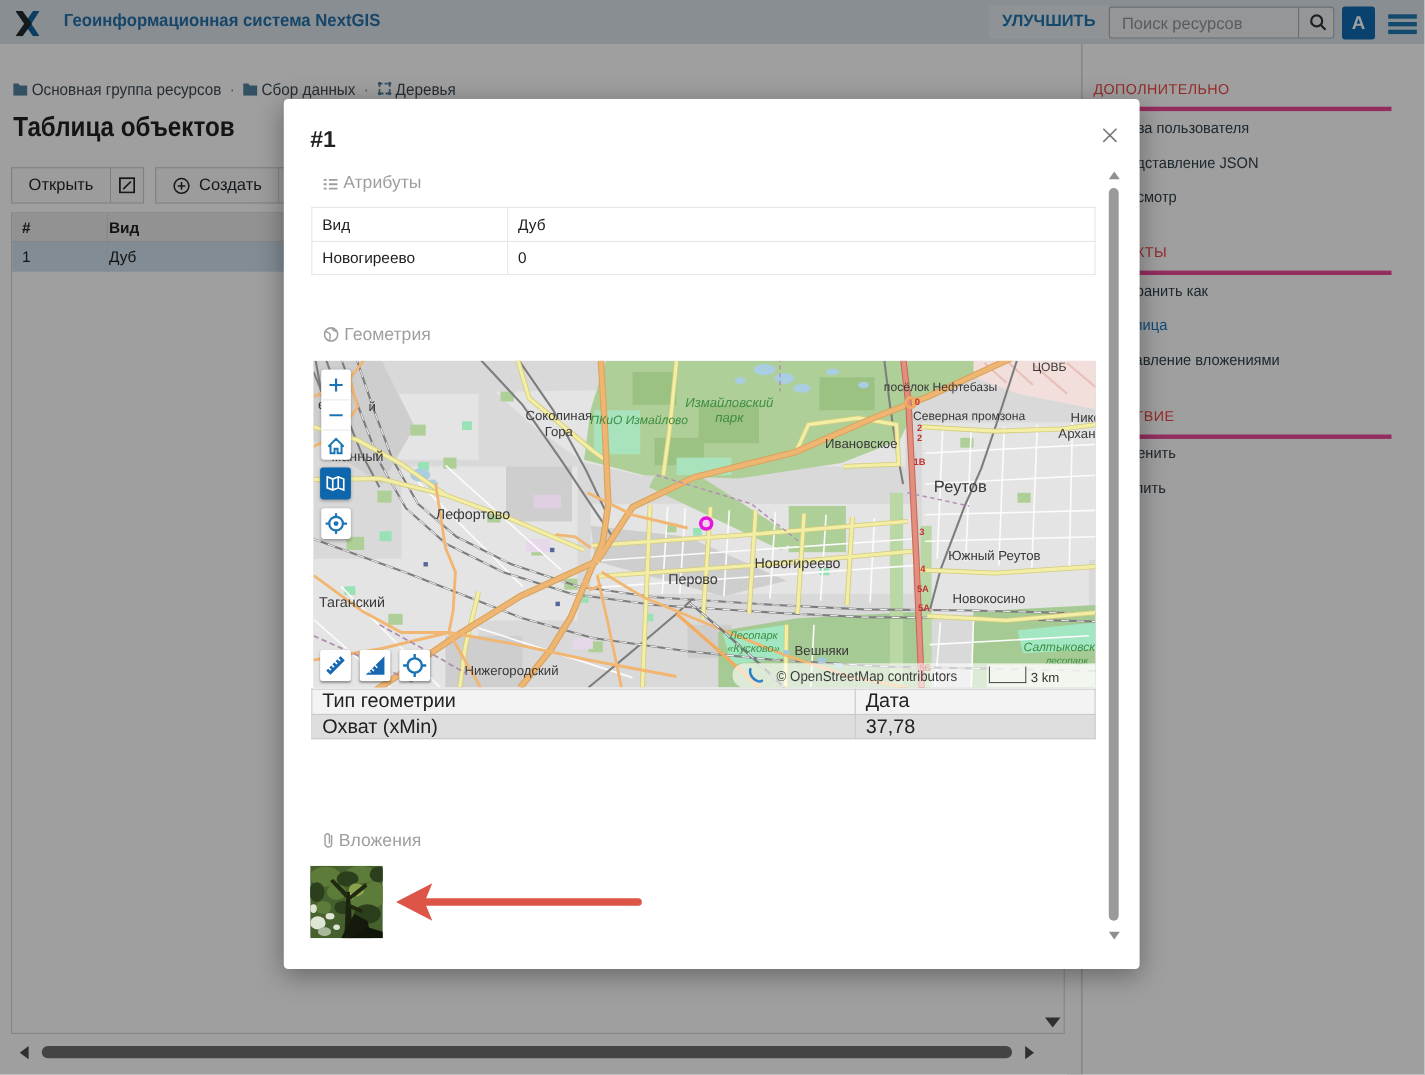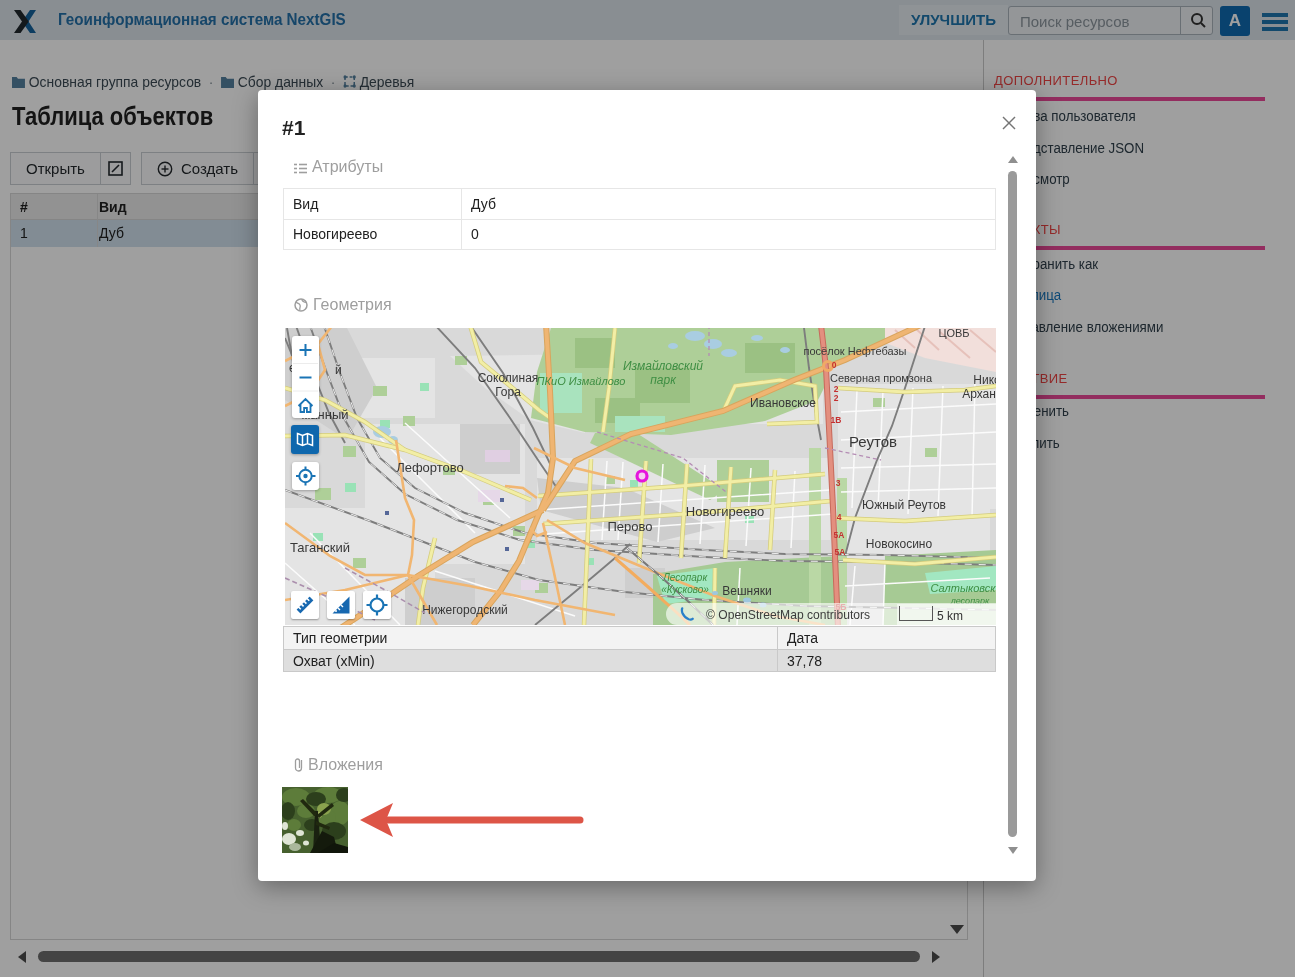--- a/index.html
+++ b/index.html
@@ -48,21 +48,21 @@
 #modal { position:absolute; left:258px; top:90px; width:778px; height:791px; background:#fff; border-radius:4px; box-shadow:0 6px 24px rgba(0,0,0,0.35); z-index:100; }
 #modal h1 { position:absolute; left:24px; top:26px; font-size:21px; font-weight:bold; color:#212121; }
 #mclose { position:absolute; left:744px; top:26px; width:14px; height:14px; }
 .mhead { position:absolute; left:36px; font-size:16px; color:#9e9e9e; }
 .mhead svg { vertical-align:-2px; margin-right:5px; }
 
 #attrtab { position:absolute; left:25px; top:98px; width:713px; border-collapse:collapse; font-size:14px; color:#212121; }
 #attrtab td { border:1px solid #e6e6e6; height:30.5px; padding:0 0 0 9px; }
 #attrtab td.k { width:178px; }
 
-#geomtab { position:absolute; left:25px; top:536px; width:713px; border-collapse:collapse; font-size:14px; color:#212121; }
+#geomtab { position:absolute; left:25px; top:536px; width:713px; border-collapse:collapse; font-size:18px; color:#212121; }
 #geomtab td { border:1px solid #c9c9c9; height:22.7px; padding:0 0 0 9px; }
 #geomtab td.k { width:494px; }
 #geomtab tr.a { background:#f3f3f3; }
 #geomtab tr.b { background:#dedede;margin-top:27px; }
 #geomtab tr.c { background:#ececec; }
 
 .mapbtn { position:absolute; left:7px; width:25px; height:24px; background:#fff; border-radius:2px; box-shadow:0 1px 2px rgba(0,0,0,0.35); display:flex; align-items:center; justify-content:center; }
 
 #mapbox { position:absolute; left:27px; top:238px; width:711px; height:297px; overflow:hidden; background:#d6d6d6; }
 
@@ -501,21 +501,21 @@
         </svg>
       </div>
 
   <div style="position:absolute;left:381px;top:275px;width:330px;height:22px;background:rgba(255,255,255,0.62);border-radius:11px 0 0 11px;"></div>
   <svg style="position:absolute;left:395px;top:279px;" width="14" height="14" viewBox="0 0 16 16">
         <path d="M2.5 1.5 C2 3 2 5 3 7.5 C4.5 10.5 7 13 10 14 C12 14.6 13.5 14.3 14.5 13.5" fill="none" stroke="#2a7fc9" stroke-width="2.6" stroke-linecap="round"></path>
       </svg>
   <div style="position:absolute;left:421px;top:279px;font-size:13px;color:#3c3c3c;transform:scaleX(0.93);transform-origin:left center;white-space:nowrap;">© OpenStreetMap contributors</div>
   <div style="position:absolute;left:612px;top:276px;width:99px;height:21px;background:rgba(255,255,255,0.58);"></div>
   <div style="position:absolute;left:614px;top:278px;width:34px;height:15px;border:1px solid #555;border-top:none;"></div>
-  <div style="position:absolute;left:652px;top:281px;font-size:12px;color:#333;">5 km</div>
+  <div style="position:absolute;left:652px;top:281px;font-size:12px;color:#333;">3 km</div>
   </div>
   <table id="geomtab">
     <tbody>
         <tr class="a">
           <td class="k">Тип геометрии</td>
           <td>Дата</td>
         </tr>
     <tr class="b">
           <td class="k">Охват (xMin)</td>
           <td>37,78</td>

